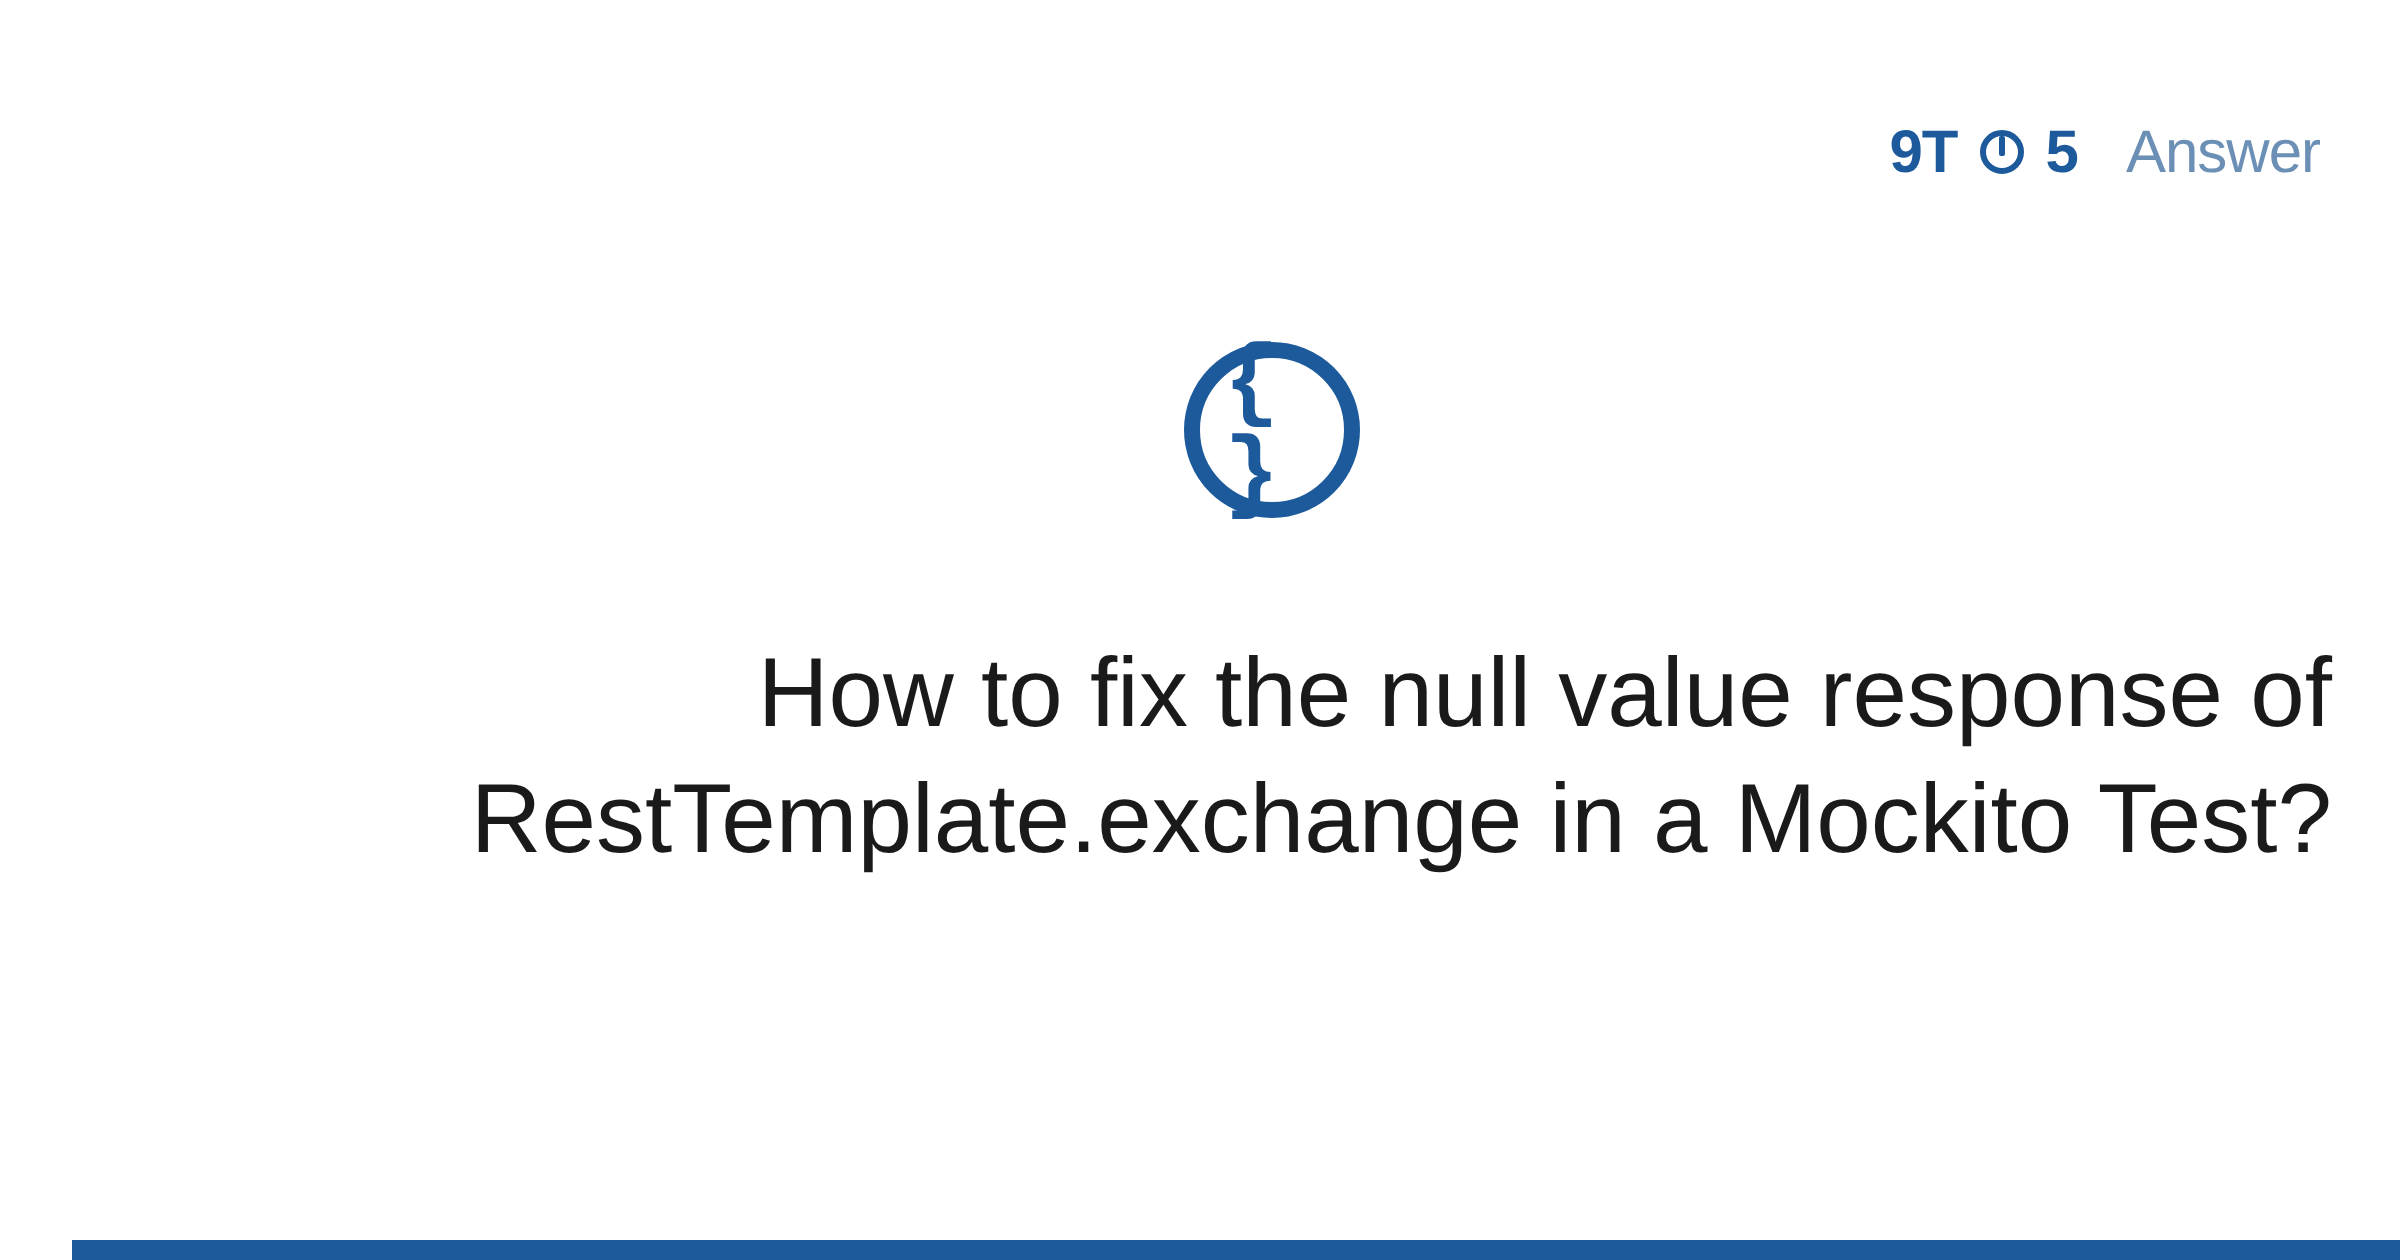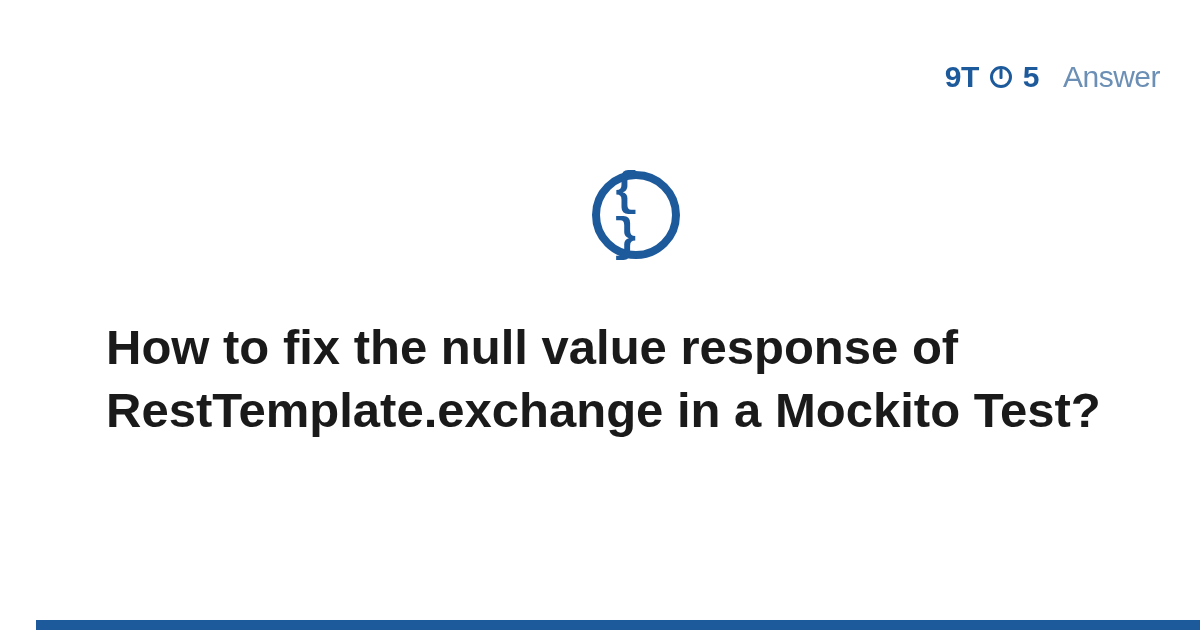--- a/index.html
+++ b/index.html
@@ -72,23 +72,23 @@
       font-family: "Courier New", monospace;
       letter-spacing: -4px;
       line-height: 1;
     }
     .title {
       position: absolute;
       top: 280px;
       left: 50%;
       transform: translateX(-50%);
       width: 1060px;
-      text-align: left;
+      text-align: right;
       font-size: 49px;
-      font-weight: 700;
+      font-weight: 400;
       color: #1a1a1a;
       line-height: 1.28;
     }
     .bottom-bar {
       position: absolute;
       bottom: 0;
       left: 0;
       width: 100%;
       height: 22px;
       background: #1d5a9c;

